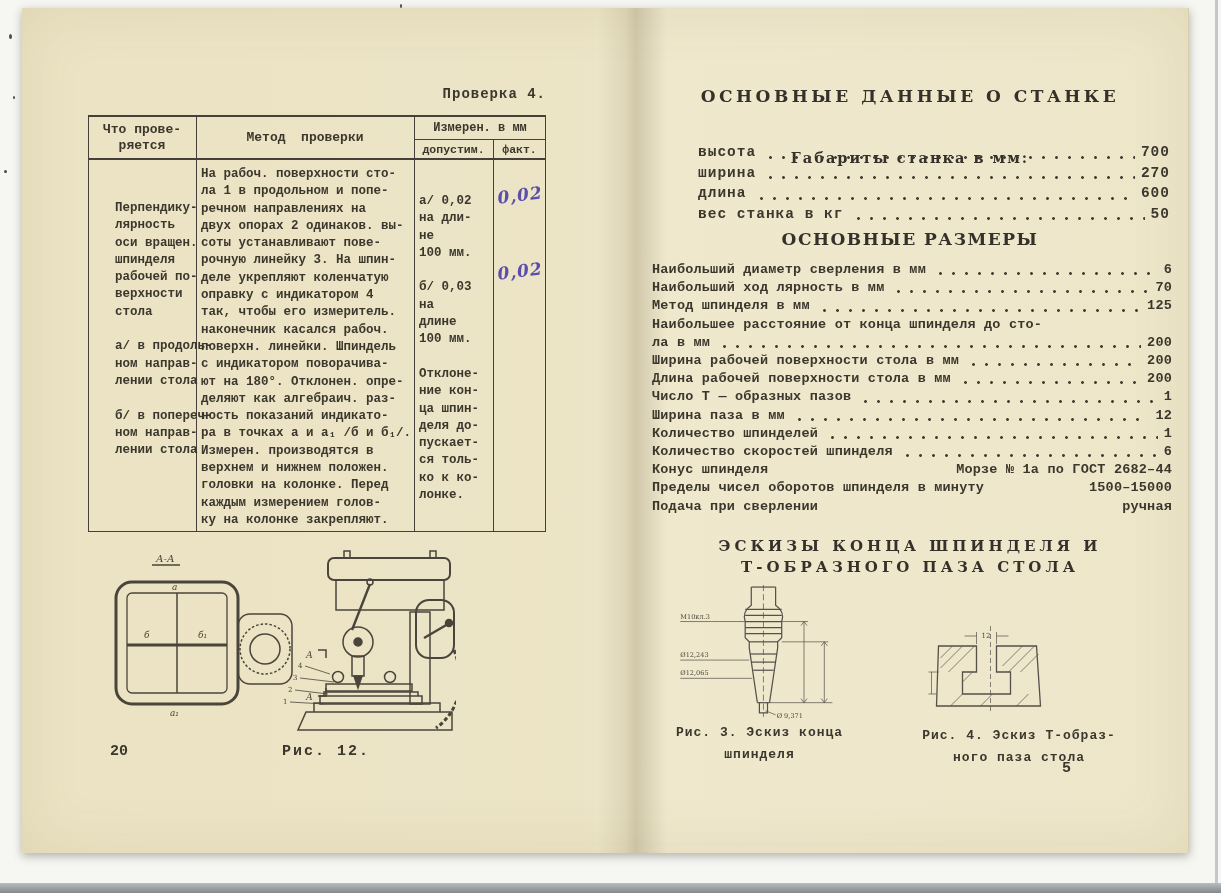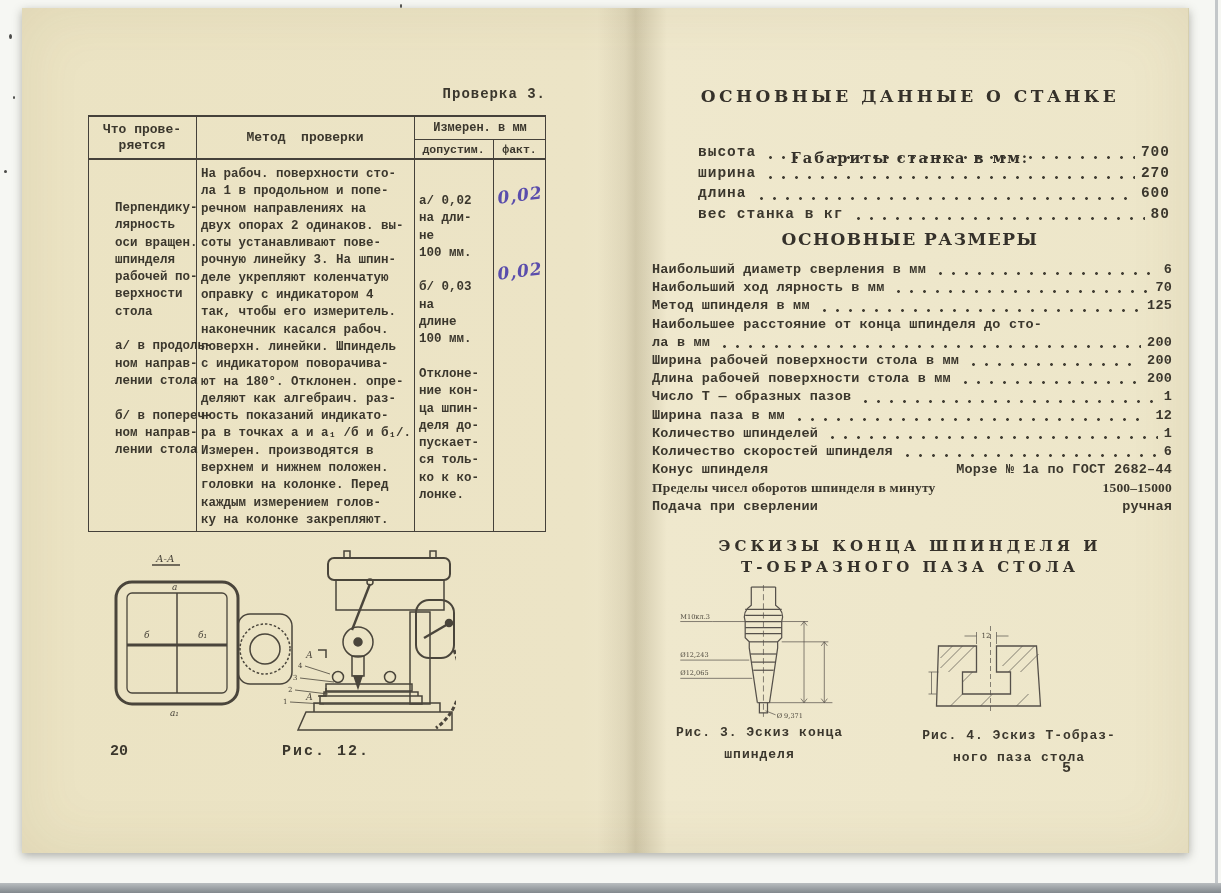--- a/index.html
+++ b/index.html
@@ -55,21 +55,21 @@
 <div class="abs speck" style="left:9px;top:34px;width:3px;height:5px;"></div>
 <div class="abs speck" style="left:13px;top:96px;width:2px;height:3px;"></div>
 <div class="abs speck" style="left:4px;top:170px;width:3px;height:3px;"></div>
 <div class="abs speck" style="left:400px;top:4px;width:2px;height:4px;"></div>
 
 <div class="abs paper">
   <div class="abs fold"></div>
 
   <section>
 
-    <div class="abs tw" style="left:400px;top:78px;width:124px;text-align:right;font-size:14px;letter-spacing:1px;">Проверка 3.</div>
+    <div class="abs tw" style="left:400px;top:78px;width:124px;text-align:right;font-size:14px;letter-spacing:1px;">Проверка 4.</div>
 
     <div class="abs ptable" style="left:66px;top:107px;">
 
       <div class="abs tline" style="left:0;top:0;width:458px;height:2px;"></div>
       <div class="abs tline" style="left:326px;top:24px;width:132px;height:1px;"></div>
       <div class="abs tline" style="left:0;top:43px;width:458px;height:2px;"></div>
       <div class="abs tline" style="left:0;top:416px;width:458px;height:1px;"></div>
 
       <div class="abs tline" style="left:0;top:0;width:1px;height:417px;"></div>
       <div class="abs tline" style="left:108px;top:0;width:1px;height:417px;"></div>
@@ -220,21 +220,21 @@
         <span class="val">270</span>
       </div>
       <div class="row dimrow">
         <span>длина</span>
         <span class="dots"></span>
         <span class="val">600</span>
       </div>
       <div class="row dimrow">
         <span>вес станка в кг</span>
         <span class="dots"></span>
-        <span class="val">80</span>
+        <span class="val">50</span>
       </div>
     </div>
 
     <div class="abs serifhead" style="left:618px;top:221px;width:540px;text-align:center;font-size:17px;letter-spacing:1.5px;">ОСНОВНЫЕ РАЗМЕРЫ</div>
 
     <div class="abs tw" style="left:630px;top:253px;width:520px;">
       <div class="row srow">
         <span>Наибольший диаметр сверления в мм</span>
         <span class="dots"></span>
         <span class="val">6</span>
@@ -284,21 +284,21 @@
       </div>
       <div class="row srow">
         <span>Количество скоростей шпинделя</span>
         <span class="dots"></span>
         <span class="val">6</span>
       </div>
       <div class="row srow" style="justify-content:space-between;">
         <span>Конус шпинделя</span>
         <span class="val">Морзе № 1а по ГОСТ 2682–44</span>
       </div>
-      <div class="row srow" style="justify-content:space-between;font-family:Liberation Serif, serif;">
+      <div class="row srow" style="justify-content:space-between;">
         <span>Пределы чисел оборотов шпинделя в минуту</span>
         <span class="val">1500–15000</span>
       </div>
       <div class="row srow" style="justify-content:space-between;">
         <span>Подача при сверлении</span>
         <span class="val">ручная</span>
       </div>
     </div>
 
     <div class="abs serifhead pre" style="left:618px;top:528px;width:540px;text-align:center;font-size:15px;letter-spacing:4px;line-height:21px;white-space:pre-line;">ЭСКИЗЫ КОНЦА ШПИНДЕЛЯ И

